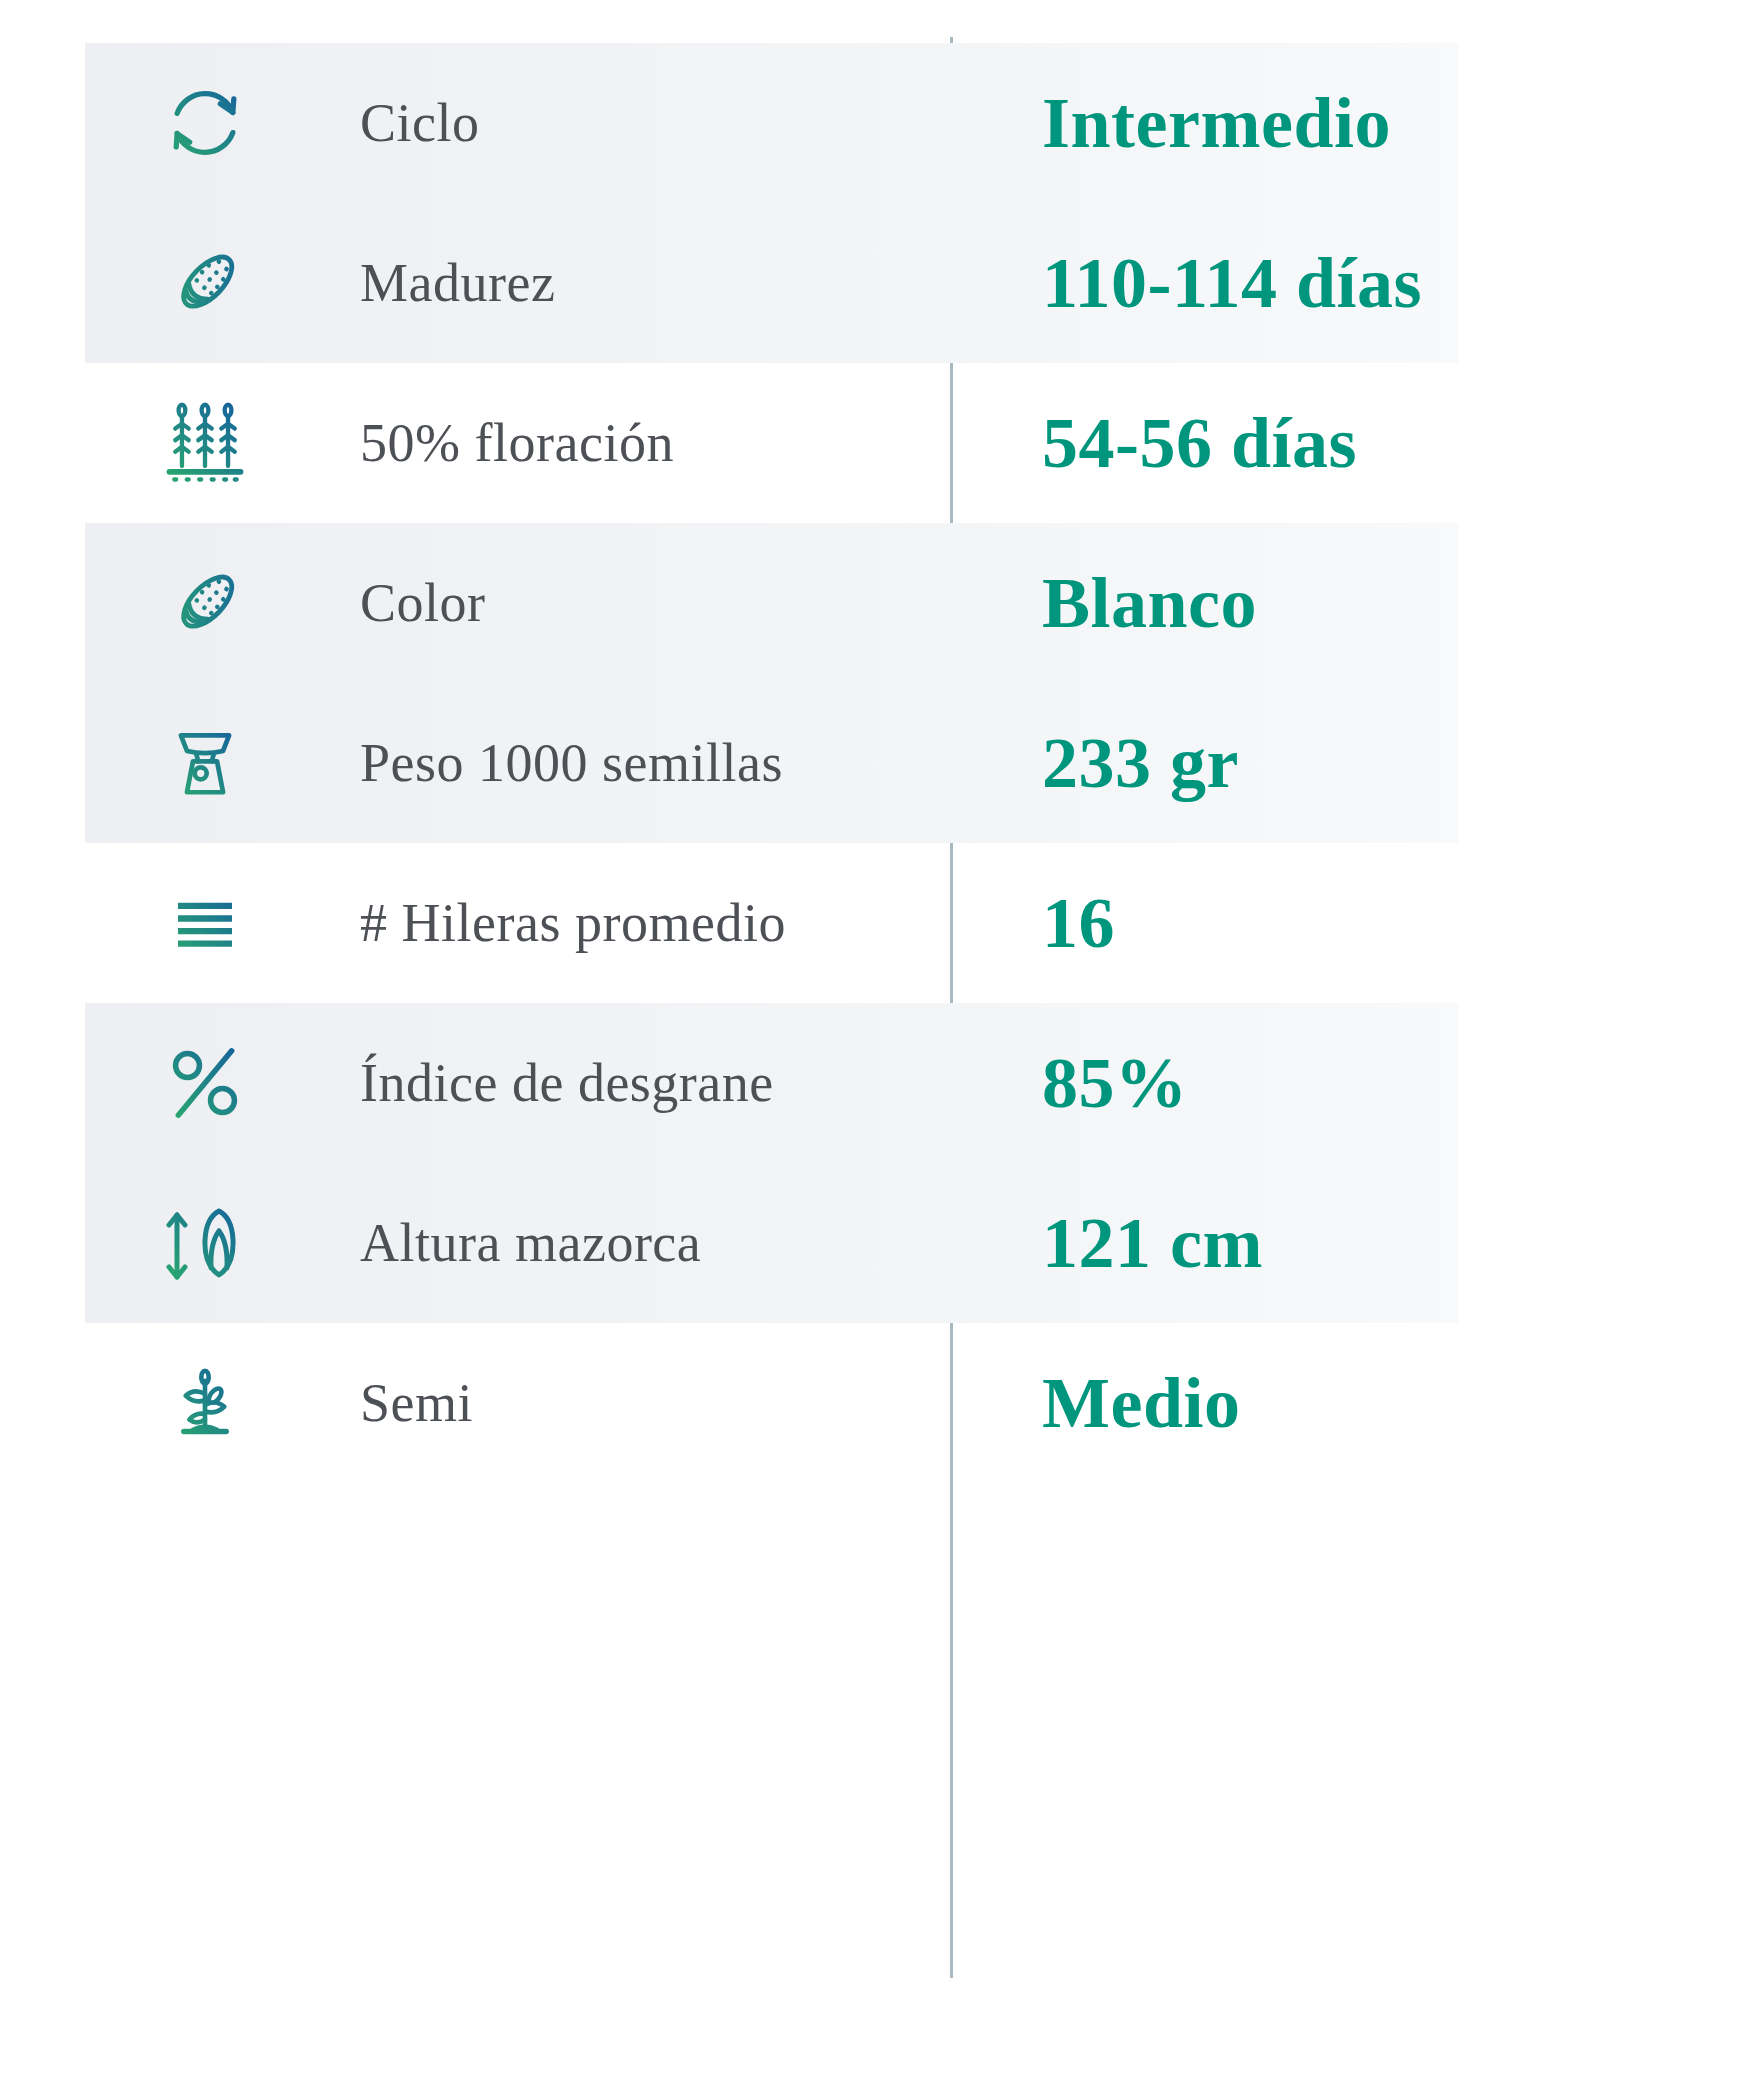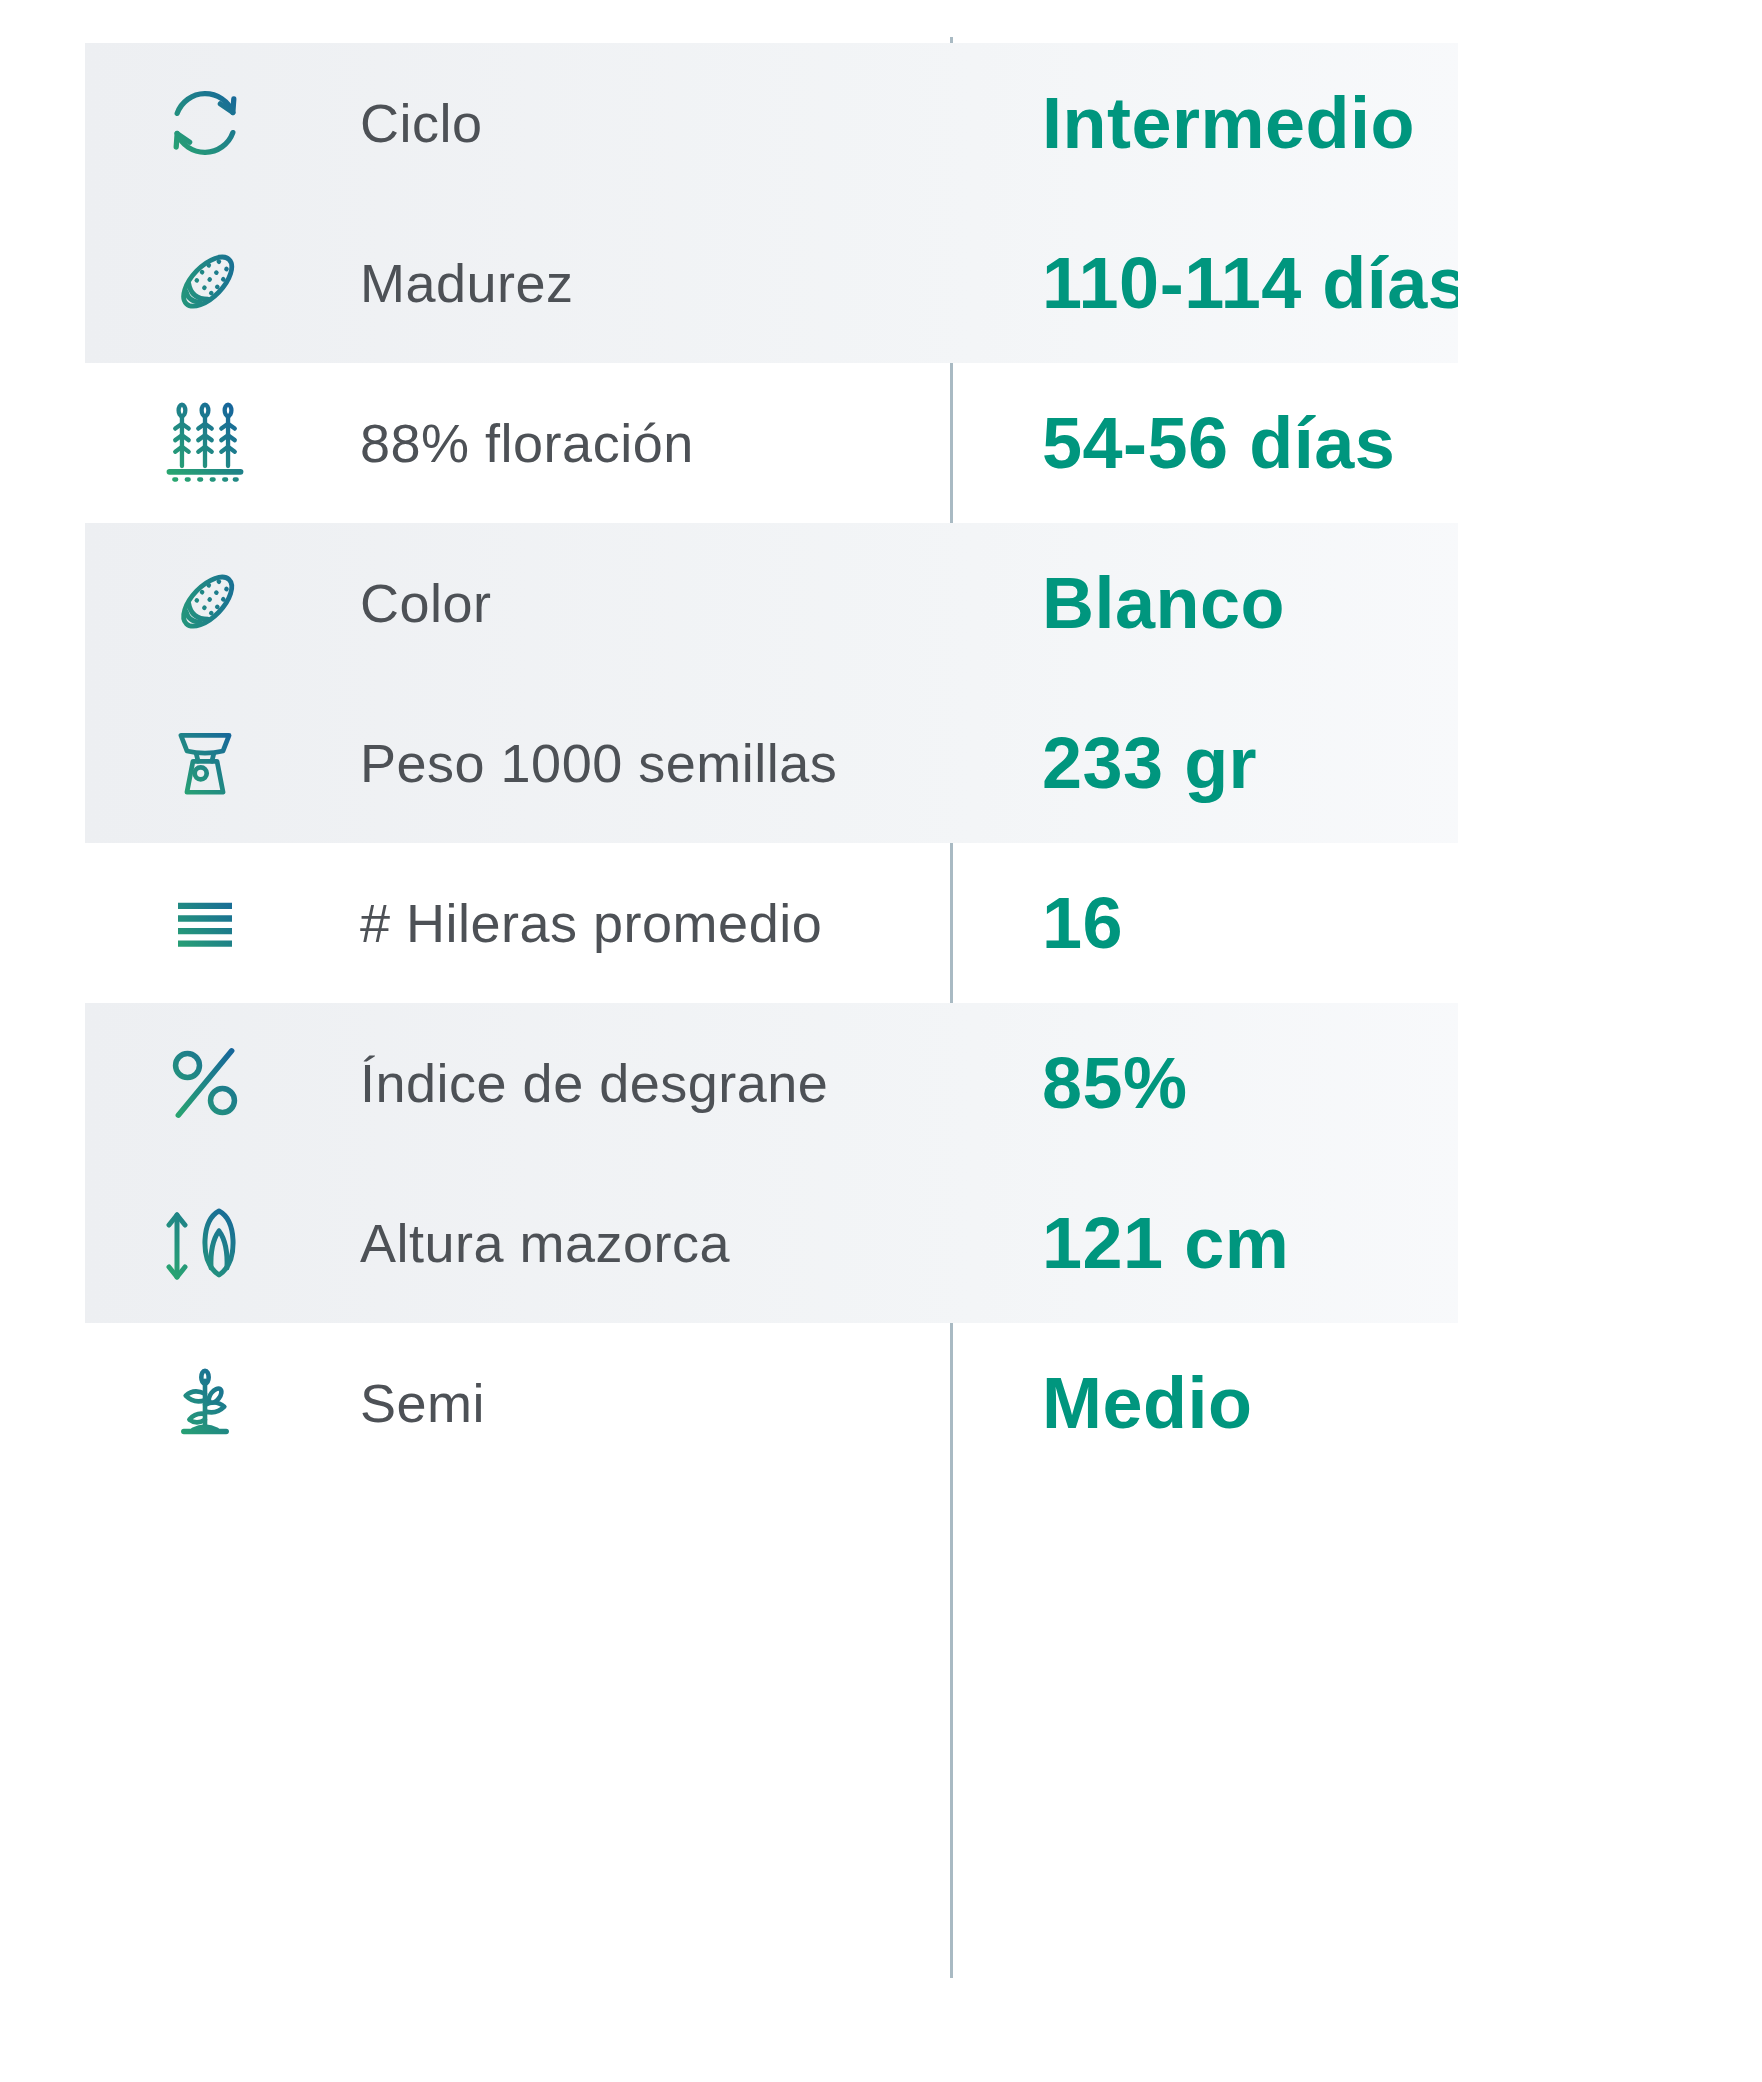--- a/index.html
+++ b/index.html
@@ -1,20 +1,20 @@
 <!DOCTYPE html>
 <html><head>
 <meta charset="utf-8">
 <style>
   html,body{margin:0;padding:0;background:#ffffff;}
   .sheet{
     position:relative;
     width:1458px;height:2082px;
     background:#ffffff;
-    font-family:Liberation Sans, sans-serif;
+    font-family:Liberation Serif, serif;
     overflow:hidden;
   }
   .divider{
     position:absolute;
     left:950px;top:37px;
     width:3px;height:1941px;
     background:#a9bac3;
   }
   .rows{position:absolute;top:43px;left:0;}
   .row{
@@ -126,21 +126,21 @@
           </g>
           <g>
             <path d="M74,74 L74,22"></path>
               <ellipse cx="74" cy="16" rx="3.5" ry="6"></ellipse>
             <path d="M74,30 L67,35 M74,30 L81,35 M74,42 L67,47 M74,42 L81,47 M74,54 L67,59 M74,54 L81,59"></path>
           </g>
           <path d="M13,80 L87,80" stroke-width="6"></path>
           <path d="M18,88 L20,88 M31,88 L33,88 M44,88 L46,88 M57,88 L59,88 M70,88 L72,88 M81,88 L83,88" stroke-width="4.5"></path>
         </svg>
       </div>
-      <div class="label">88% floración</div>
+      <div class="label">50% floración</div>
       <div class="value">54-56 días</div>
     </div>
 
     <div class="row striped">
       <div class="icon-cell">
         <svg width="96" height="96" viewBox="0 0 100 100" fill="none" stroke="url(#ig)" stroke-width="5" stroke-linecap="round" stroke-linejoin="round">
           <g transform="rotate(44 50 50)">
             <ellipse cx="51" cy="47" rx="16" ry="32"></ellipse>
             <path d="M38,62 Q51,72 64,60"></path>
             <path d="M42,70 Q51,76 60,68"></path>

